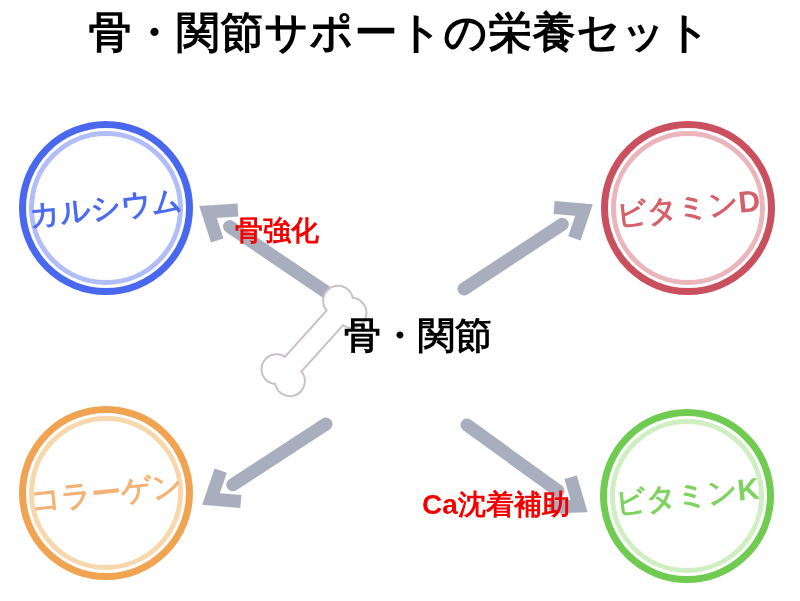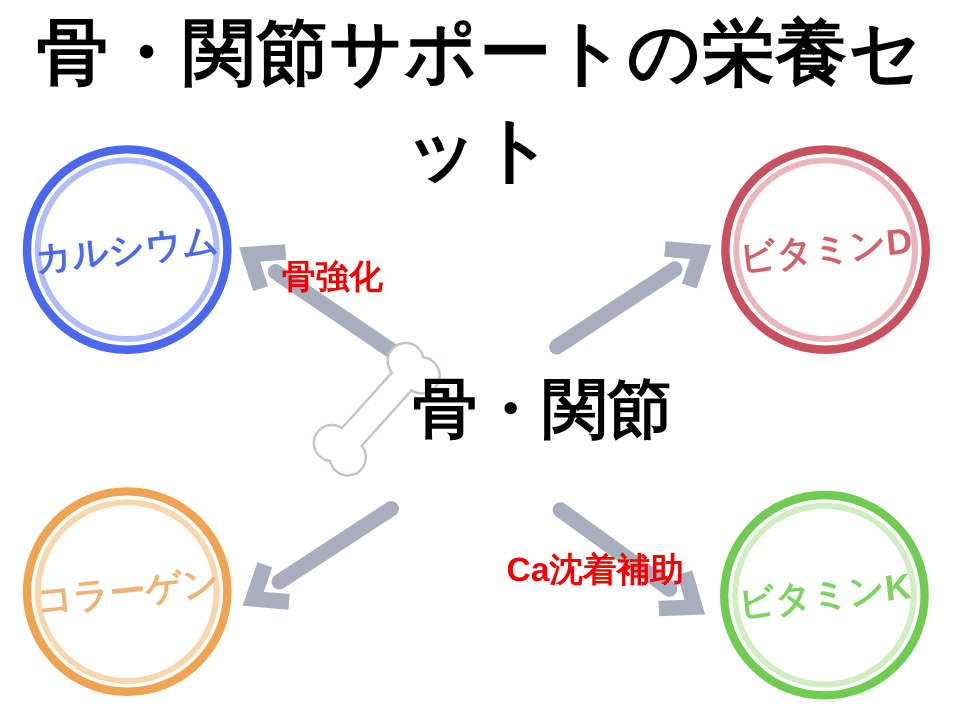--- a/index.html
+++ b/index.html
@@ -2,21 +2,21 @@
 <html><head>
 <meta charset="utf-8">
 <style>
   html,body { margin:0; padding:0; background:#ffffff; }
   .stage {
     position:relative; width:800px; height:601px; background:#ffffff;
     font-family:"Liberation Sans", sans-serif; overflow:hidden;
   }
   .title {
     position:absolute; top:4px; left:0; width:100%;
-    text-align:center; font-size:60px; font-weight:900; letter-spacing:1px;
+    text-align:center; font-size:43px; font-weight:900; letter-spacing:1px;
   }
   .diagram-svg { position:absolute; left:0; top:0; width:800px; height:601px; }
 
   .node {
     position:absolute; width:174px; height:174px; box-sizing:border-box;
     border:7px solid transparent; border-radius:50%;
   }
   .node-inner {
     position:absolute; inset:3px; box-sizing:border-box;
     border:5px solid transparent; border-radius:50%;
@@ -26,31 +26,31 @@
     font-size:30px; font-weight:800; white-space:nowrap;
     transform:rotate(-6deg);
   }
   .node-calcium   { left:19px;  top:121px; }
   .node-vitamin-d { left:601px; top:121px; }
   .node-collagen  { left:19px;  top:406px; }
   .node-vitamin-k { left:600px; top:409px; }
 
   .center-label {
     position:absolute; left:344px; top:316px;
-    font-size:54px; font-weight:900; white-space:nowrap; line-height:1.1;font-family:Liberation Mono, monospace;
+    font-size:37px; font-weight:900; white-space:nowrap; line-height:1.1;
   }
 
   .rel-label {
     position:absolute; font-weight:800; font-size:28px;
     text-align:center; white-space:pre-line; line-height:1.2;
   }
   .lbl-bone-strengthening { left:226px; top:214px; width:102px; }
   .lbl-ca-absorption      { left:419px; top:215px; width:166px; }
   .lbl-joint-cushion      { left:199px; top:450px; width:206px; font-size:27px; }
-  .lbl-ca-deposition      { left:414px; top:458px; width:164px; }
+  .lbl-ca-deposition      { left:414px; top:488px; width:164px; }
 </style>
 </head>
 <body>
 
 <div class="stage">
 
   <div class="title" style="color: rgb(0, 0, 0);">骨・関節サポートの栄養セット</div>
 
   <svg class="diagram-svg" viewBox="0 0 800 601">
     <defs>

